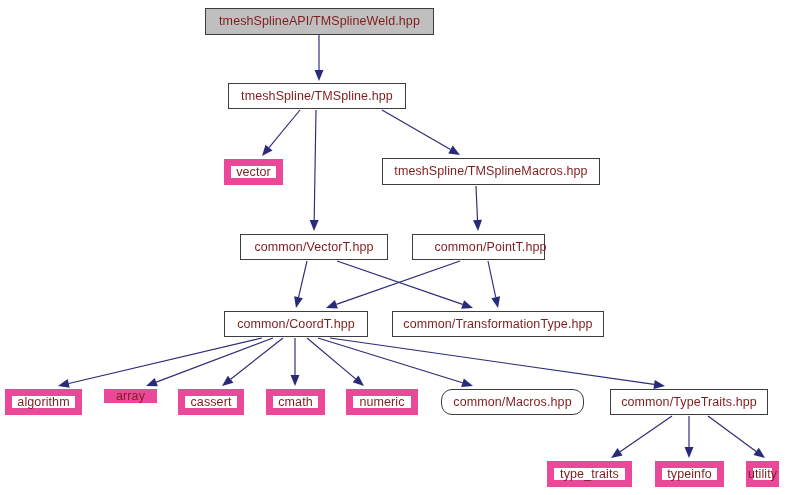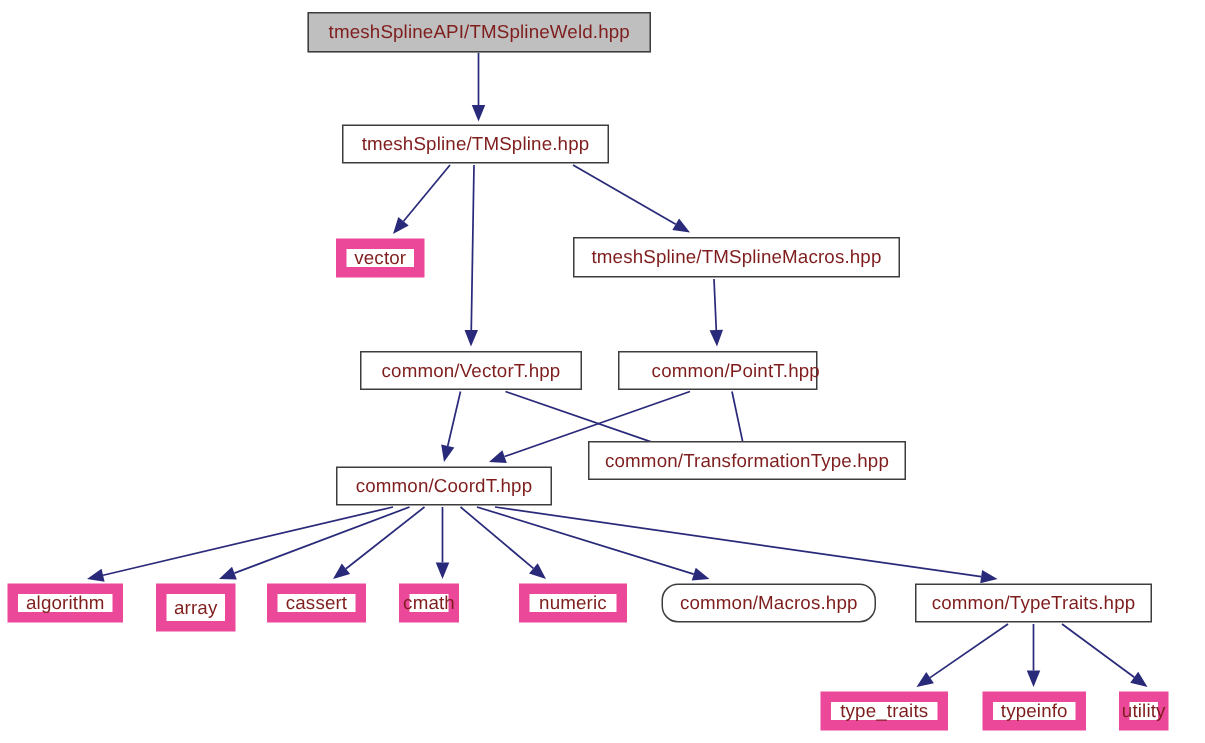--- a/index.html
+++ b/index.html
@@ -116,33 +116,33 @@
       </div>
       <div class="node local" style="left: 240px; top: 234px; width: 148px; height: 26px;">
         <span>common/VectorT.hpp</span>
       </div>
       <div class="node local" style="left: 412px; top: 234px; width: 133px; height: 26px; padding-left: 24px;">
         <span>common/PointT.hpp</span>
       </div>
       <div class="node local" style="left: 224px; top: 311px; width: 144px; height: 26px;">
         <span>common/CoordT.hpp</span>
       </div>
-      <div class="node local" style="left: 392px; top: 294px; width: 212px; height: 26px;">
+      <div class="node local" style="left: 392px; top: 311px; width: 212px; height: 26px;">
         <span>common/TransformationType.hpp</span>
       </div>
       <div class="node system" style="left: 5px; top: 389px; width: 77px; height: 26px;">
         <span>algorithm</span>
       </div>
-      <div class="node system" style="left: 104px; top: 389px; width: 53px; height: 32px;">
+      <div class="node system" style="left: 104px; top: 389px; width: 53px; height: 14px;">
         <span>array</span>
       </div>
       <div class="node system" style="left: 178px; top: 389px; width: 66px; height: 26px;">
         <span>cassert</span>
       </div>
-      <div class="node system" style="left: 266px; top: 389px; width: 40px; height: 26px;">
+      <div class="node system" style="left: 266px; top: 389px; width: 59px; height: 26px;">
         <span>cmath</span>
       </div>
       <div class="node system" style="left: 346px; top: 389px; width: 72px; height: 26px;">
         <span>numeric</span>
       </div>
       <div class="node local" style="left: 441px; top: 389px; width: 143px; height: 26px; border-radius: 11px;">
         <span>common/Macros.hpp</span>
       </div>
       <div class="node local" style="left: 610px; top: 389px; width: 158px; height: 26px;">
         <span>common/TypeTraits.hpp</span>

